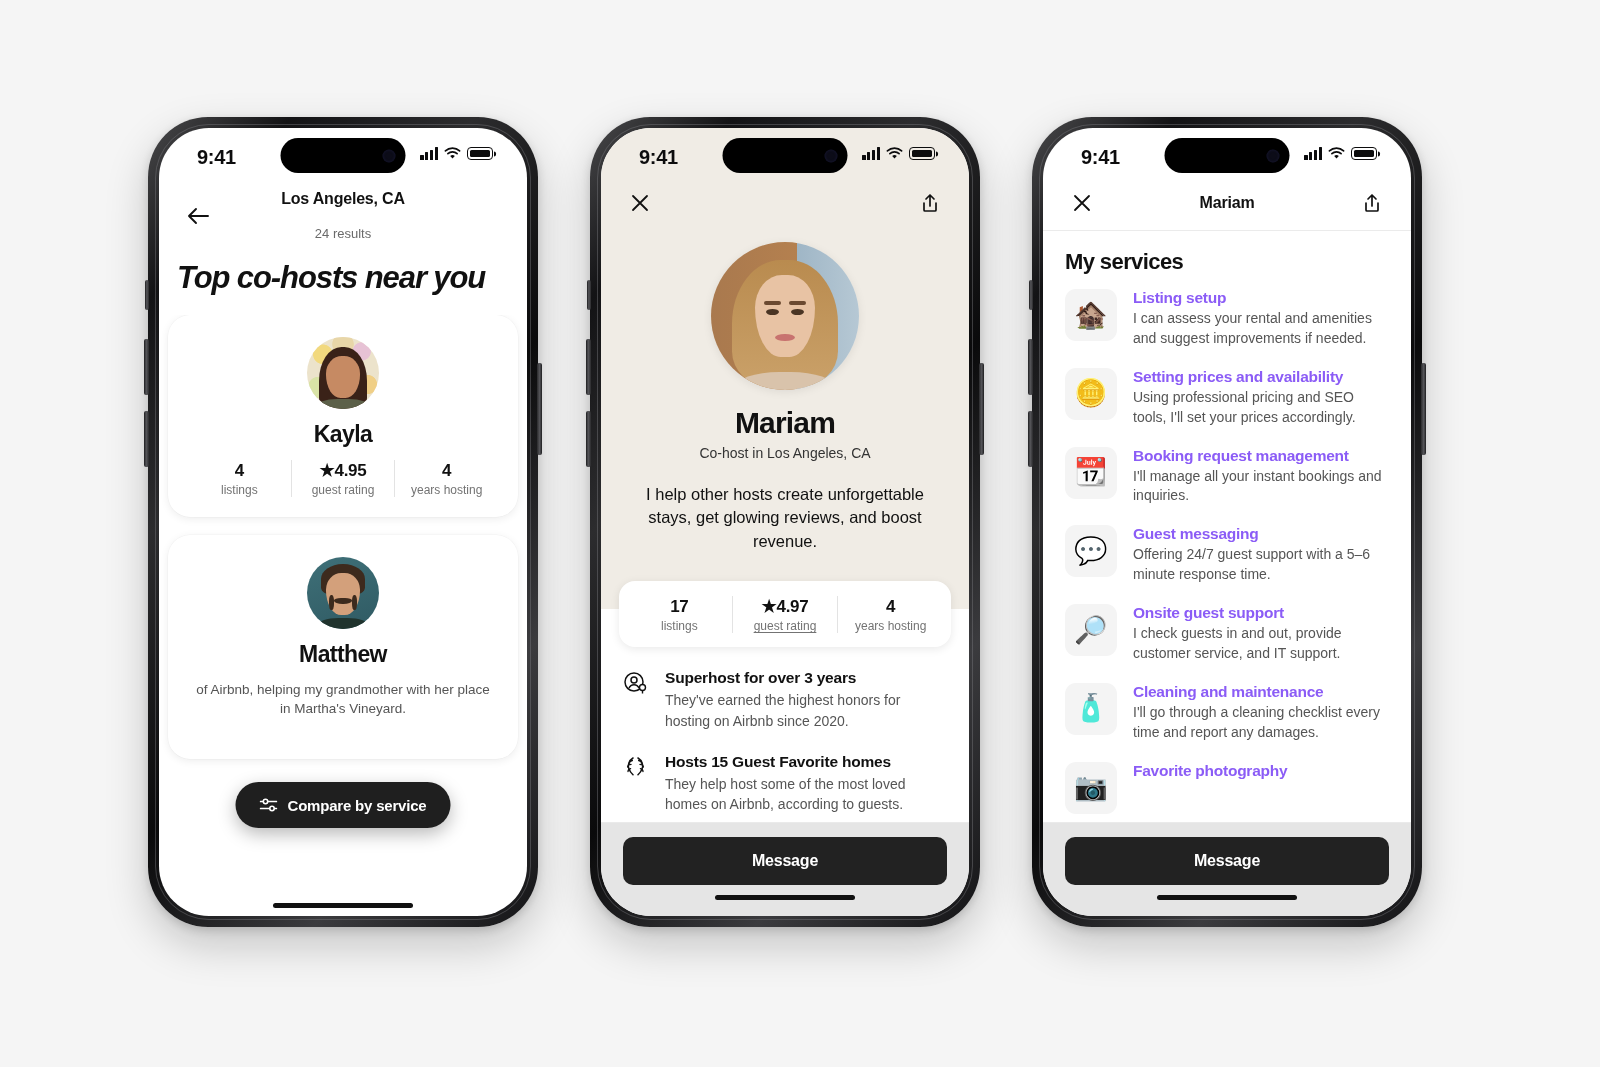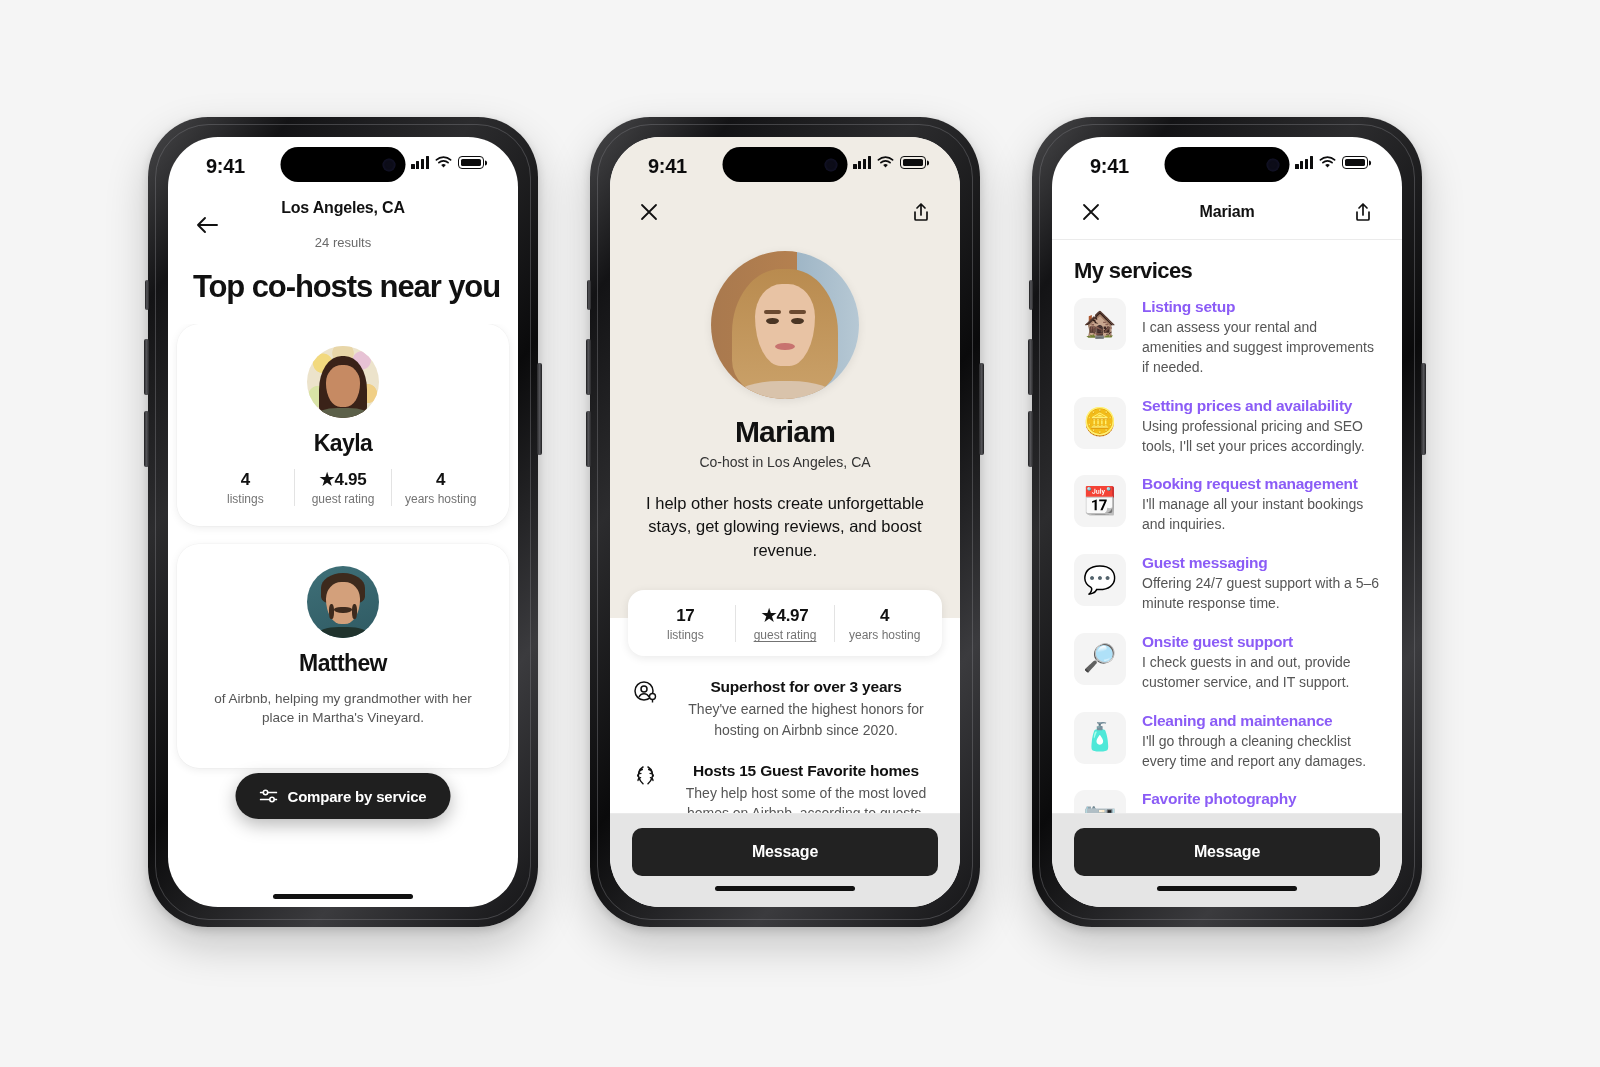--- a/index.html
+++ b/index.html
@@ -20,21 +20,21 @@
     background: #f5f5f5;
   }
 
   
   .phone {
     position: absolute;
     width: 390px;
     height: 810px;
     border-radius: 60px;
     background: linear-gradient(128deg, #4a4a4c 0%, #131315 14%, #2c2c2e 32%, #0a0a0b 55%, #3b3b3e 78%, #141416 100%);
-    padding: 20px;
+    padding: 11px;
     box-shadow: 0 18px 44px rgba(0,0,0,0.20), 0 3px 10px rgba(0,0,0,0.14);
   }
   .phone::after {
     content: "";
     position: absolute;
     inset: 7px;
     border-radius: 54px;
     border: 1.5px solid rgba(120,120,125,0.45);
     pointer-events: none;
   }
@@ -162,22 +162,23 @@
   .icon-btn svg { display: block; }
 
   
   .s1 { background: #fff; height: 100%; display: flex; flex-direction: column; }
   .s1-head {
     font-size: 31px;
     font-weight: 800;
     letter-spacing: -1.1px;
     color: #111;
     padding: 6px 18px 20px;
-    text-align: right;
+    text-align: left;
     line-height: 1.1;
+    font-style: italic;
   }
   .s1-list {
     flex: 1;
     overflow: hidden;
     padding: 0 9px;
   }
   .host-card {
     background: #fff;
     border-radius: 22px;
     box-shadow: 0 2px 9px rgba(0,0,0,0.075), 0 0 0 0.5px rgba(0,0,0,0.035);
@@ -301,21 +302,20 @@
     left: 0; right: 0; top: 0;
     height: 56px;
     background: #f0ece5;
     z-index: 1;
   }
   .s2-details {
     flex: 1;
     background: #fff;
     padding: 22px 22px 0;
     overflow: hidden;
-    text-align: center;
   }
   .detail {
     display: flex;
     gap: 16px;
     margin-bottom: 22px;
   }
   .detail-ic { flex: 0 0 26px; padding-top: 2px; }
   .detail-title {
     font-size: 15.5px;
     font-weight: 700;

